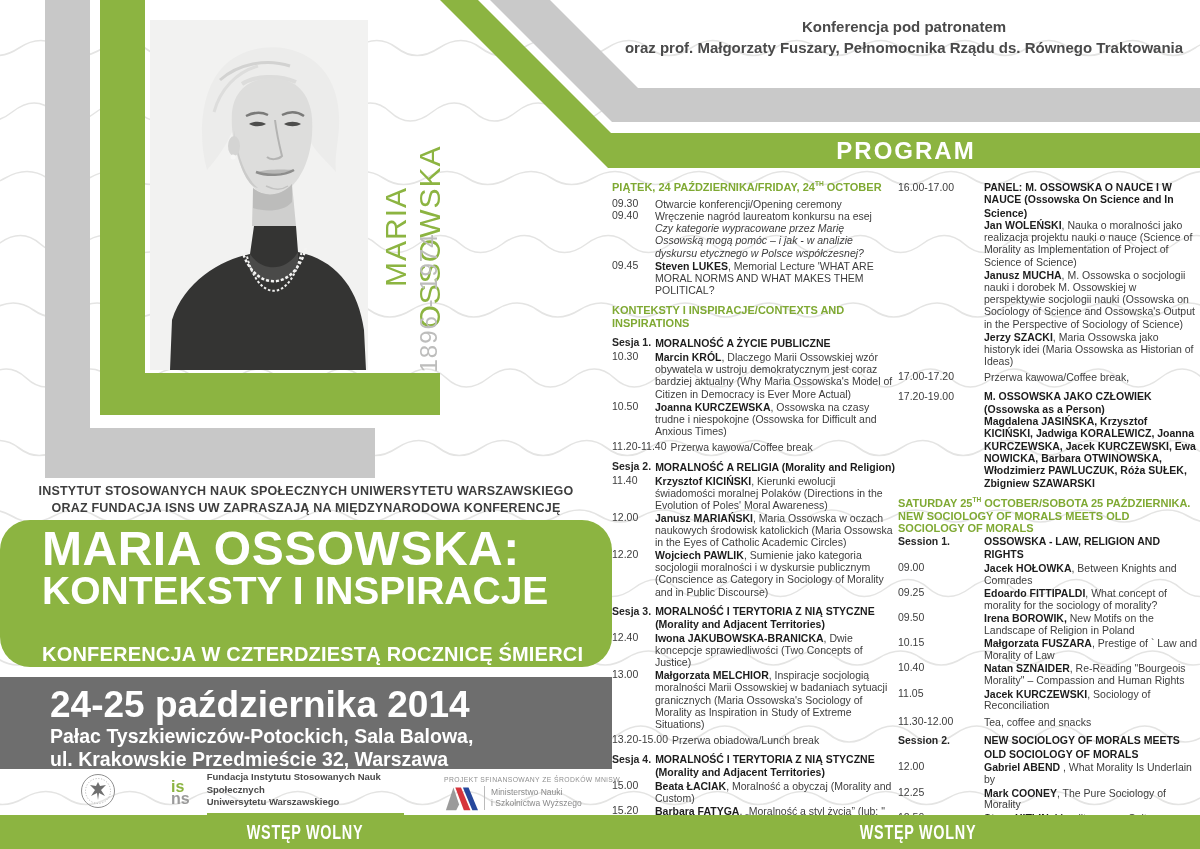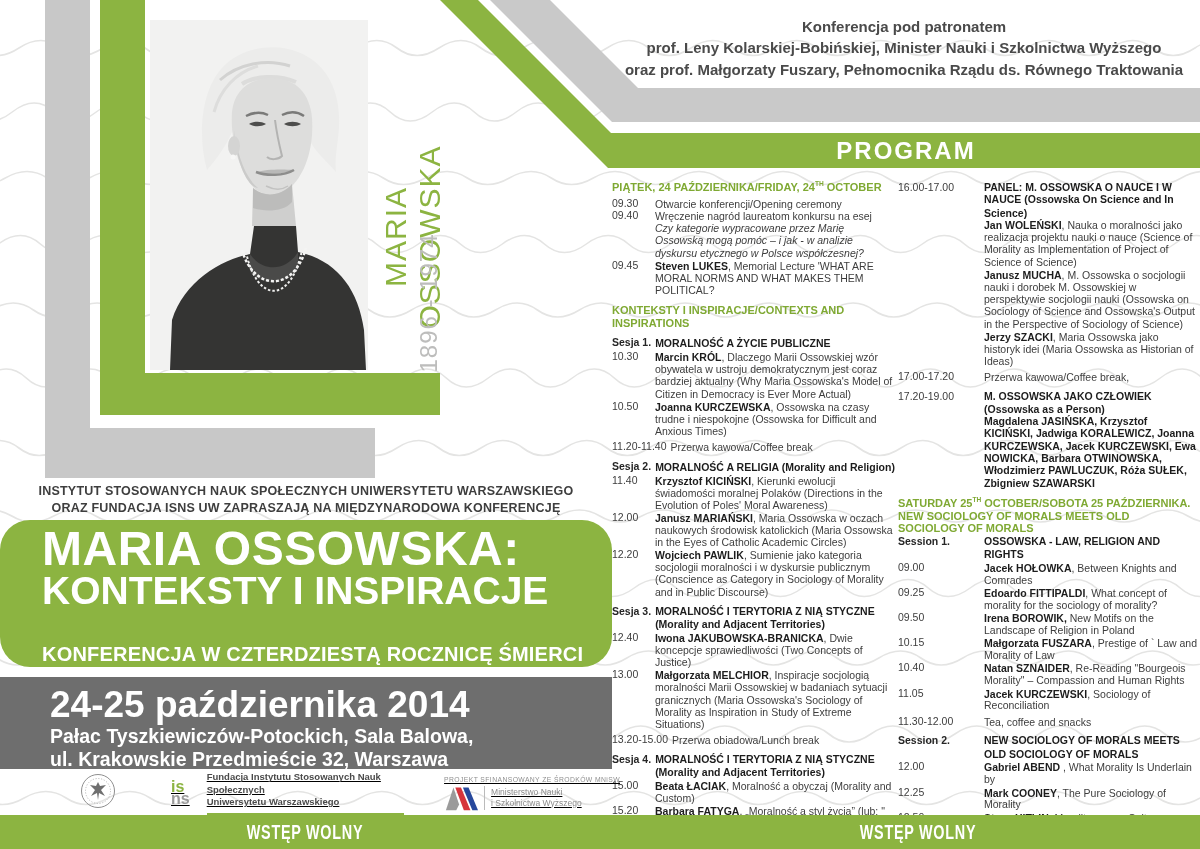--- a/index.html
+++ b/index.html
@@ -60,21 +60,21 @@
   .tb1{font-size:48px;font-weight:700;line-height:44px;letter-spacing:0.5px;}
   .tb2{font-size:39px;font-weight:700;line-height:40px;}
   .tb3{font-size:20px;font-weight:700;line-height:22px;letter-spacing:0.2px;margin-top:32px;}
   .tb4{font-size:17.5px;font-weight:700;line-height:20px;}
   .date-block{position:absolute;left:0;top:677px;width:612px;height:92px;background:#6e6e6e;z-index:3;
     color:#ffffff;box-sizing:border-box;padding:8px 0 0 50px;}
   .db1{font-size:37px;font-weight:700;line-height:40px;}
   .db2{font-size:19.5px;font-weight:700;line-height:23px;}
 
   
-  .logos{position:absolute;left:60px;top:772px;width:560px;height:42px;z-index:3;display:flex;align-items:center;text-decoration:underline;}
+  .logos{position:absolute;left:60px;top:772px;width:560px;height:42px;z-index:3;display:flex;align-items:center;}
   .uw-wrap{margin-left:20px;}
   .isns{display:flex;flex-direction:column;margin-left:55px;font-weight:700;font-size:16px;line-height:12px;}
   .isns-top{color:#8cb441;}
   .isns-bottom{color:#9a9a9a;}
   .fundacja{margin-left:17px;border-bottom:2px solid #8cb441;padding-bottom:4px;
     color:#4a4a4a;font-size:9.5px;font-weight:700;line-height:1.3;}
   .mnisw{margin-left:40px;}
   .mnisw-caption{color:#8f8f8f;font-size:6.8px;letter-spacing:0.4px;margin-bottom:2px;white-space:nowrap;}
   .mnisw-body{display:flex;align-items:center;}
   .mnisw-divider{width:1px;height:24px;background:#bbbbbb;margin:0 6px 0 6px;}
@@ -144,21 +144,20 @@
 
   <div class="vert-name">MARIA OSSOWSKA</div>
   <div class="vert-years">1896 - 1974</div>
 
   <div class="gray-ribbon"></div>
   <div class="green-ribbon"></div>
   <div class="program-title">PROGRAM</div>
 
   <div class="patronage">
     <div>Konferencja pod patronatem</div>
-    <div>prof. Leny Kolarskiej-Bobińskiej, Minister Nauki i Szkolnictwa Wyższego</div>
     <div>oraz prof. Małgorzaty Fuszary,  Pełnomocnika Rządu ds. Równego Traktowania</div>
   </div>
 
   <div class="col col-left">
     <div class="day-header"><span>PIĄTEK, 24 PAŹDZIERNIKA/FRIDAY, 24</span><sup>TH</sup><span> OCTOBER</span></div>
     <div>
 
         <div class="row">
           <div class="time">09.30</div>
           <div class="txt"><span class="b"></span><span></span><sup></sup><span></span><span>Otwarcie konferencji/Opening ceremony</span><div class="it"></div></div>

